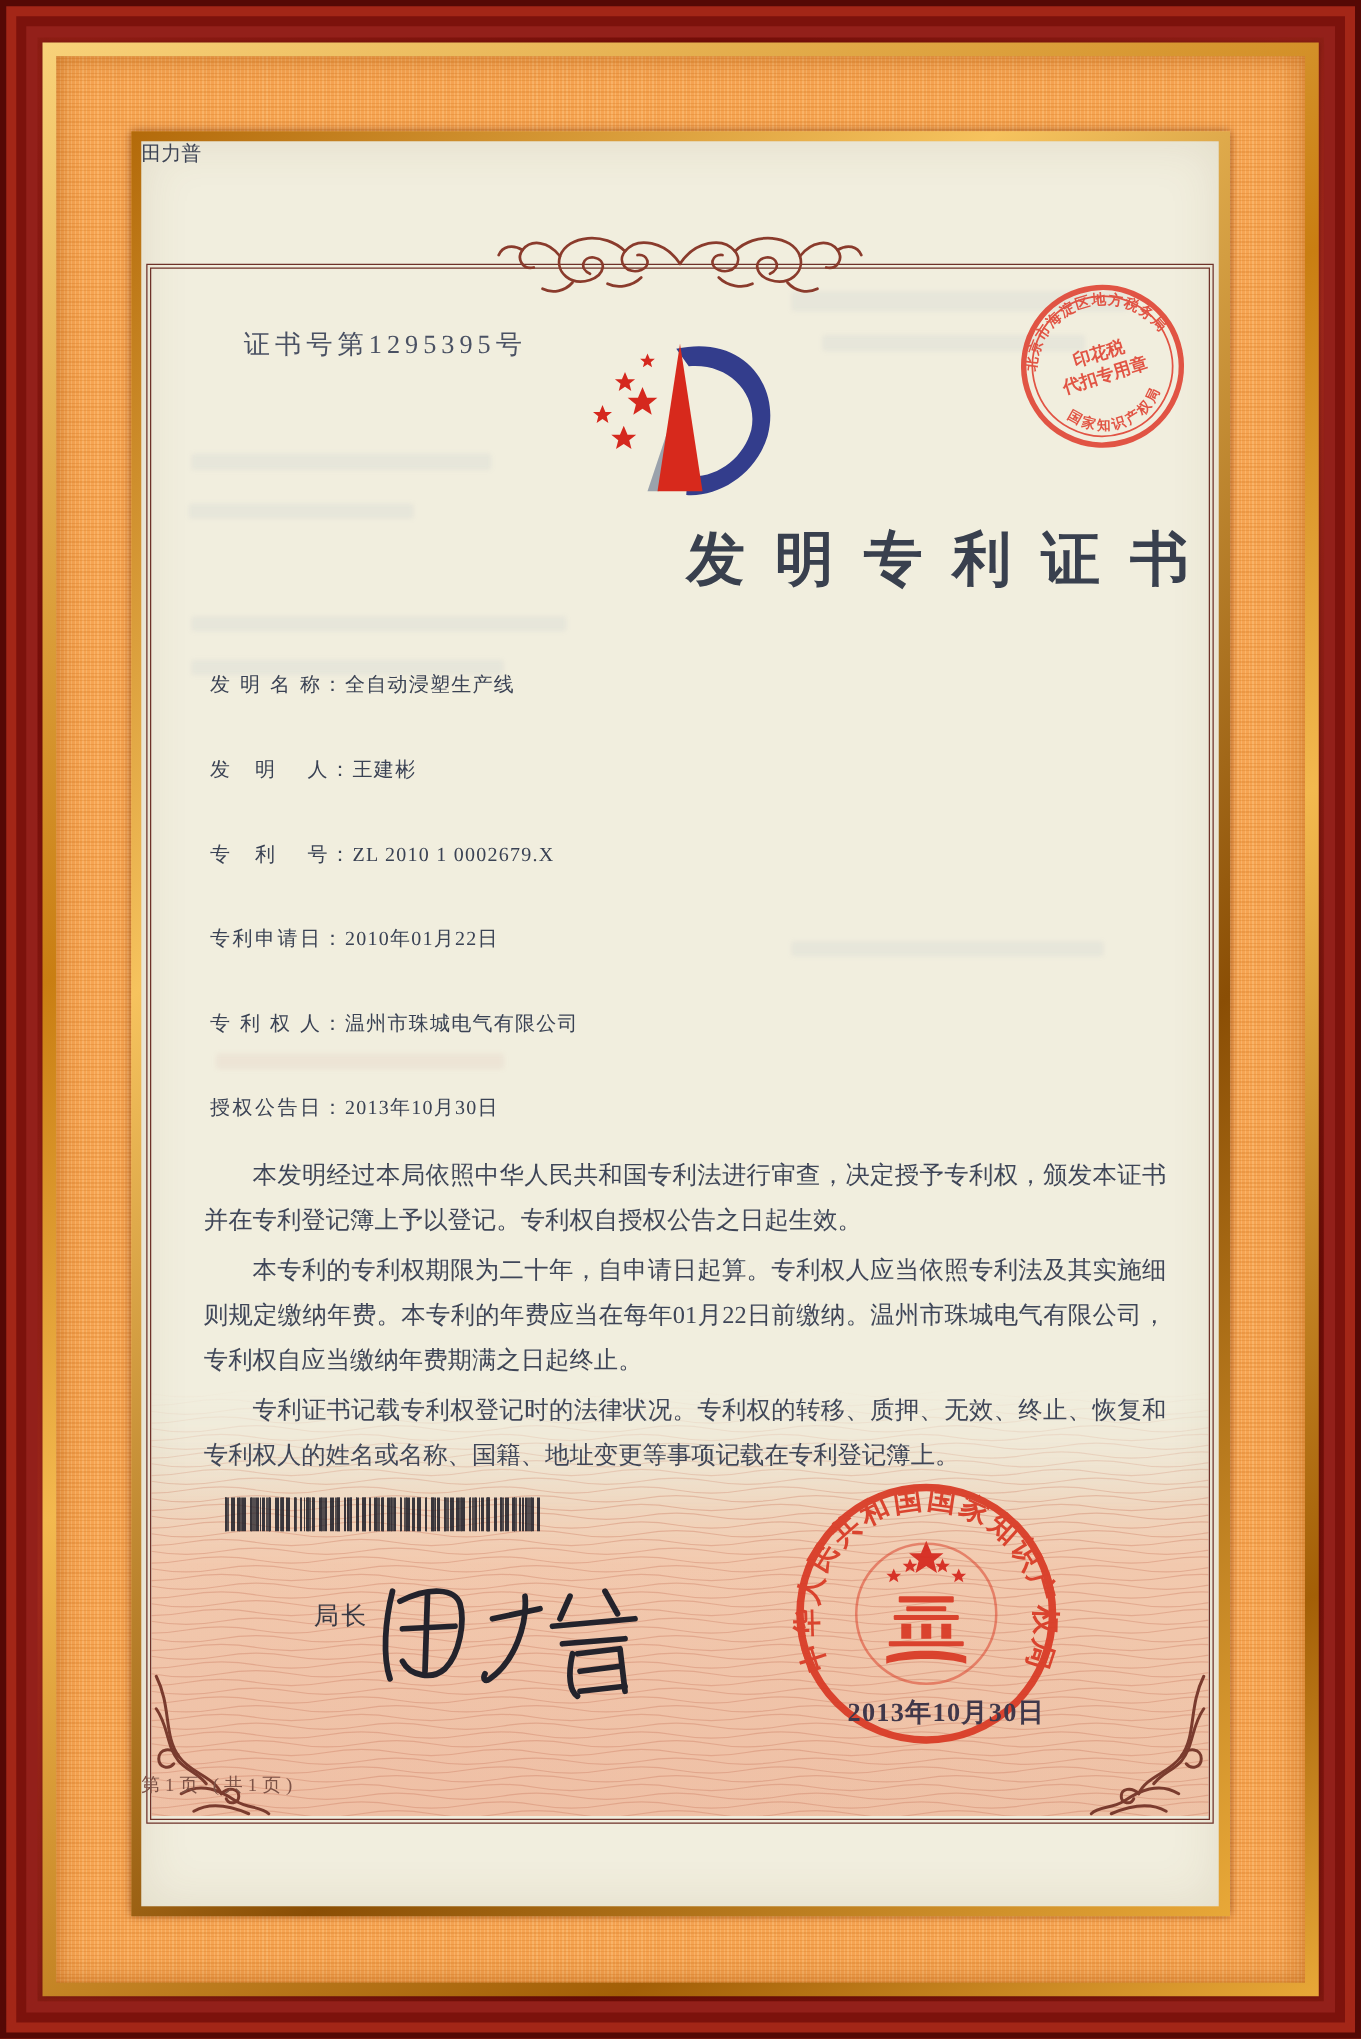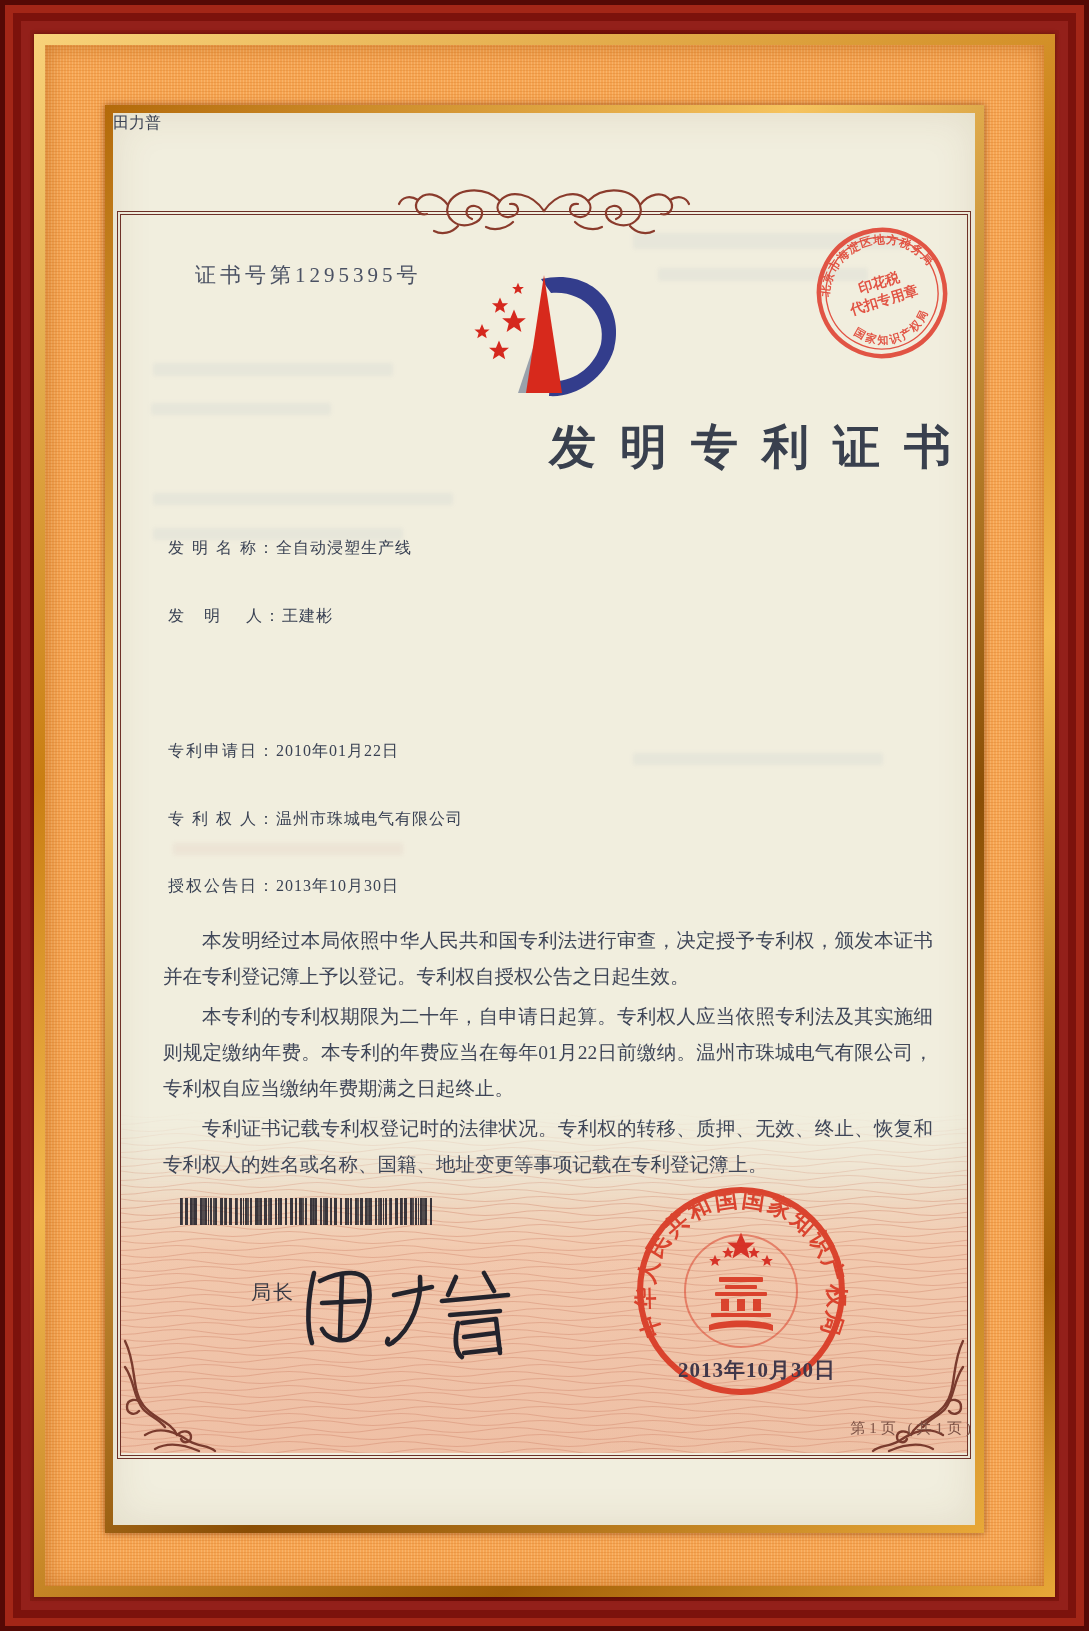--- a/index.html
+++ b/index.html
@@ -87,21 +87,21 @@
     opacity:.88;
   }
   .chief{position:absolute;left:138px;top:1166px;font-size:20px;color:#3a3a44;letter-spacing:2px;}
   .signature{position:absolute;left:185px;top:1126px;width:245px;height:125px;}
   .office-seal{position:absolute;left:518px;top:1068px;width:220px;height:220px;opacity:.93;}
   .issue-date{
     position:absolute;left:548px;top:1243px;width:192px;text-align:center;
     font-size:21px;font-weight:700;color:#40384a;letter-spacing:1px;z-index:5;
   }
   .page-footer{
-    position:absolute;left:0;right:0;top:1306px;text-align:right;
+    position:absolute;left:0;right:0;top:1306px;text-align:left;
     font-size:15px;color:#7c5246;letter-spacing:4px;z-index:5;
   }
   .tax-stamp{position:absolute;left:699px;top:110px;width:140px;height:140px;
     transform:rotate(-17deg);opacity:.9;}
   .ornament-top{position:absolute;left:281px;top:66px;width:300px;height:60px;}
   .corner-fl{position:absolute;bottom:68px;width:100px;height:120px;}
   .corner-fl.left{left:6px;}
   .corner-fl.right{right:6px;transform:scaleX(-1);}
 </style>
 </head>
@@ -257,20 +257,23 @@
   
   <div class="title">发明专利证书</div>
 
   
   <div class="field-row row1">
     <span class="lab">发 明 名 称：</span><span class="val">全自动浸塑生产线</span>
   </div>
   <div class="field-row row2">
     <span class="lab">发　明　 人：</span><span class="val">王建彬</span>
   </div>
+  <div class="field-row row3">
+    <span class="lab">专　利　 号：</span><span class="val">ZL 2010 1 0002679.X</span>
+  </div>
   <div class="field-row row4">
     <span class="lab">专利申请日：</span><span class="val">2010年01月22日</span>
   </div>
   <div class="field-row row5">
     <span class="lab">专 利 权 人：</span><span class="val">温州市珠城电气有限公司</span>
   </div>
   <div class="field-row row6">
     <span class="lab">授权公告日：</span><span class="val">2013年10月30日</span>
   </div>
 

